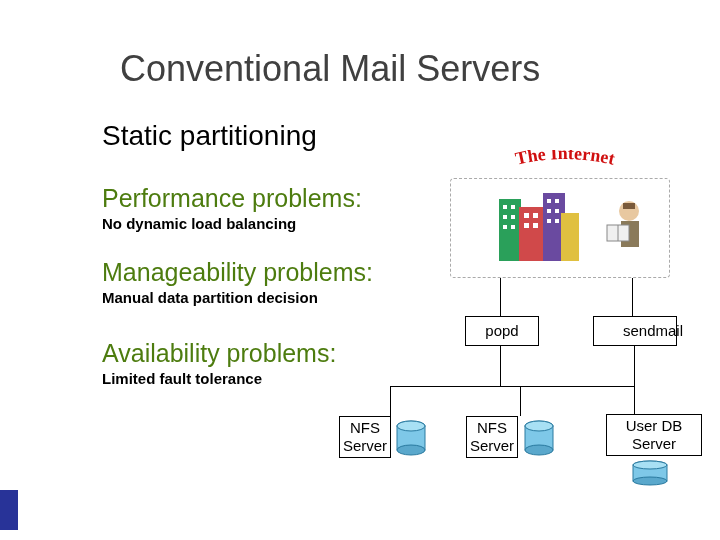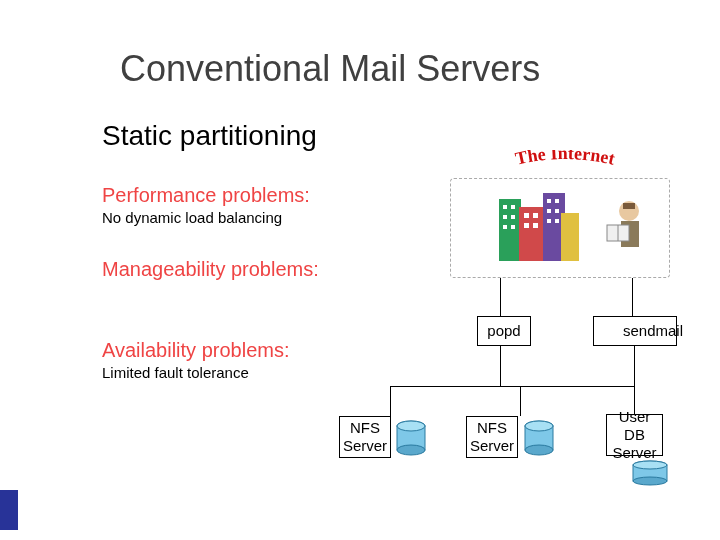--- a/index.html
+++ b/index.html
@@ -34,28 +34,29 @@
     left: 102px;
     font-size: 28px;
     color: #000;
   }
   .sec {
     position: absolute;
     left: 102px;
     width: 300px;
   }
   .sec-h {
-    font-size: 20px;
-    color: #ef4444;
+    font-size: 25px;
+    color: #4d7c0f;
     font-weight: 400;
   }
   .sec-sub {
     font-size: 15px;
     color: #000;
     margin-top: 2px;
+    font-weight: bold;
   }
   .sec1 { top: 184px; }
   .sec2 { top: 258px; }
   .sec3 { top: 339px; }
 
   .internet-label {
     position: absolute;
     top: 150px;
     left: 480px;
     width: 170px;
@@ -77,26 +78,26 @@
     position: absolute;
     border: 1px solid #000;
     background: #fff;
     font-size: 15px;
     display: flex;
     align-items: center;
     justify-content: center;
     text-align: center;
     line-height: 1.2;
   }
-  .popd   { left: 465px; top: 316px; width: 54px;  height: 30px; margin-left: 12px; }
+  .popd   { left: 465px; top: 316px; width: 74px;  height: 30px; }
   .smail  { left: 593px; top: 316px; width: 84px;  height: 30px; padding-left: 36px; }
 
   .nfs1   { left: 339px; top: 416px; width: 52px;  height: 42px; }
   .nfs2   { left: 466px; top: 416px; width: 52px;  height: 42px; }
-  .udb    { left: 606px; top: 414px; width: 57px;  height: 42px; }
+  .udb    { left: 606px; top: 414px; width: 96px;  height: 42px; }
 
   .cyl {
     position: absolute;
     width: 30px;
     height: 36px;
   }
   .cyl svg { width: 30px; height: 36px; }
   .cyl1 { left: 396px; top: 420px; }
   .cyl2 { left: 524px; top: 420px; }
   .cyl3 { left: 632px; top: 460px; width: 36px; height: 26px; }
@@ -114,20 +115,21 @@
 
 <h1 class="title">Conventional Mail Servers</h1>
 <div class="subtitle">Static partitioning</div>
 
 <div class="sec sec1">
   <div class="sec-h">Performance problems:</div>
   <div class="sec-sub">No dynamic load balancing</div>
 </div>
 <div class="sec sec2">
   <div class="sec-h">Manageability problems:</div>
+  <div class="sec-sub">Manual data partition decision</div>
 </div>
 <div class="sec sec3">
   <div class="sec-h">Availability problems:</div>
   <div class="sec-sub">Limited fault tolerance</div>
 </div>
 
 <div class="internet-label">
   <svg class="internet-svg" viewBox="0 0 170 28">
     <defs>
       <path id="arc" d="M 8 24 Q 85 -6 162 24"></path>

